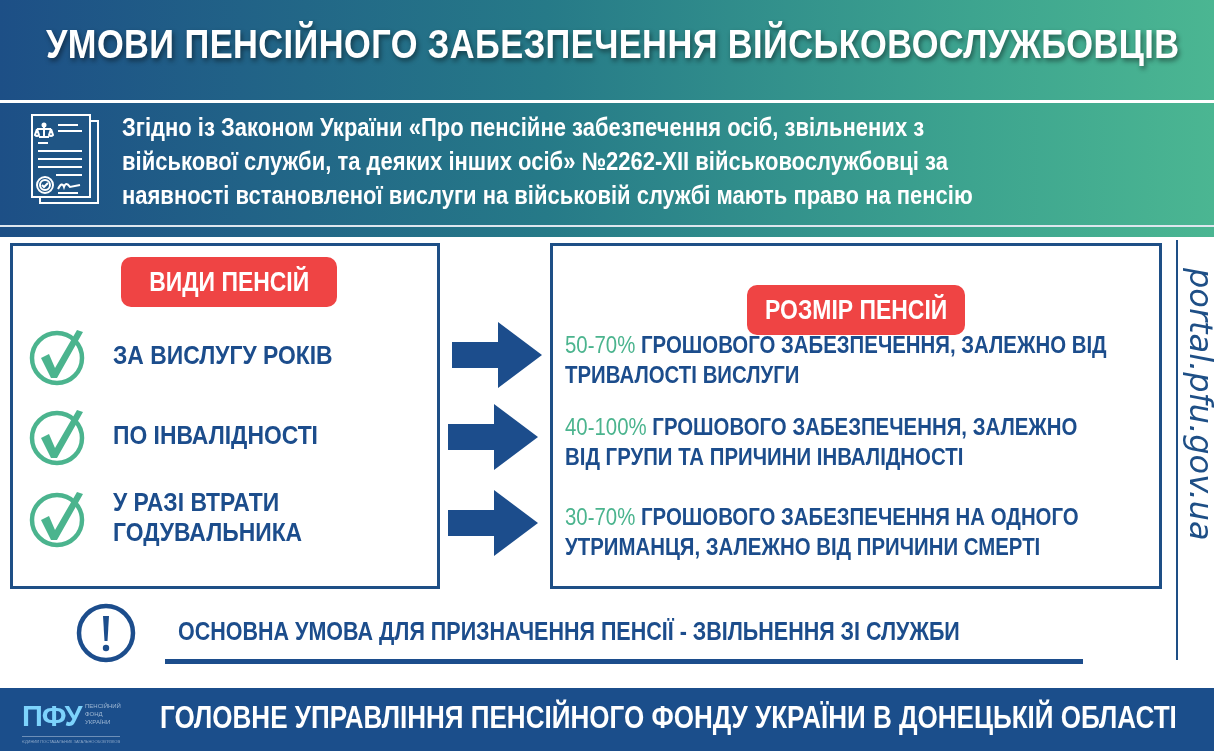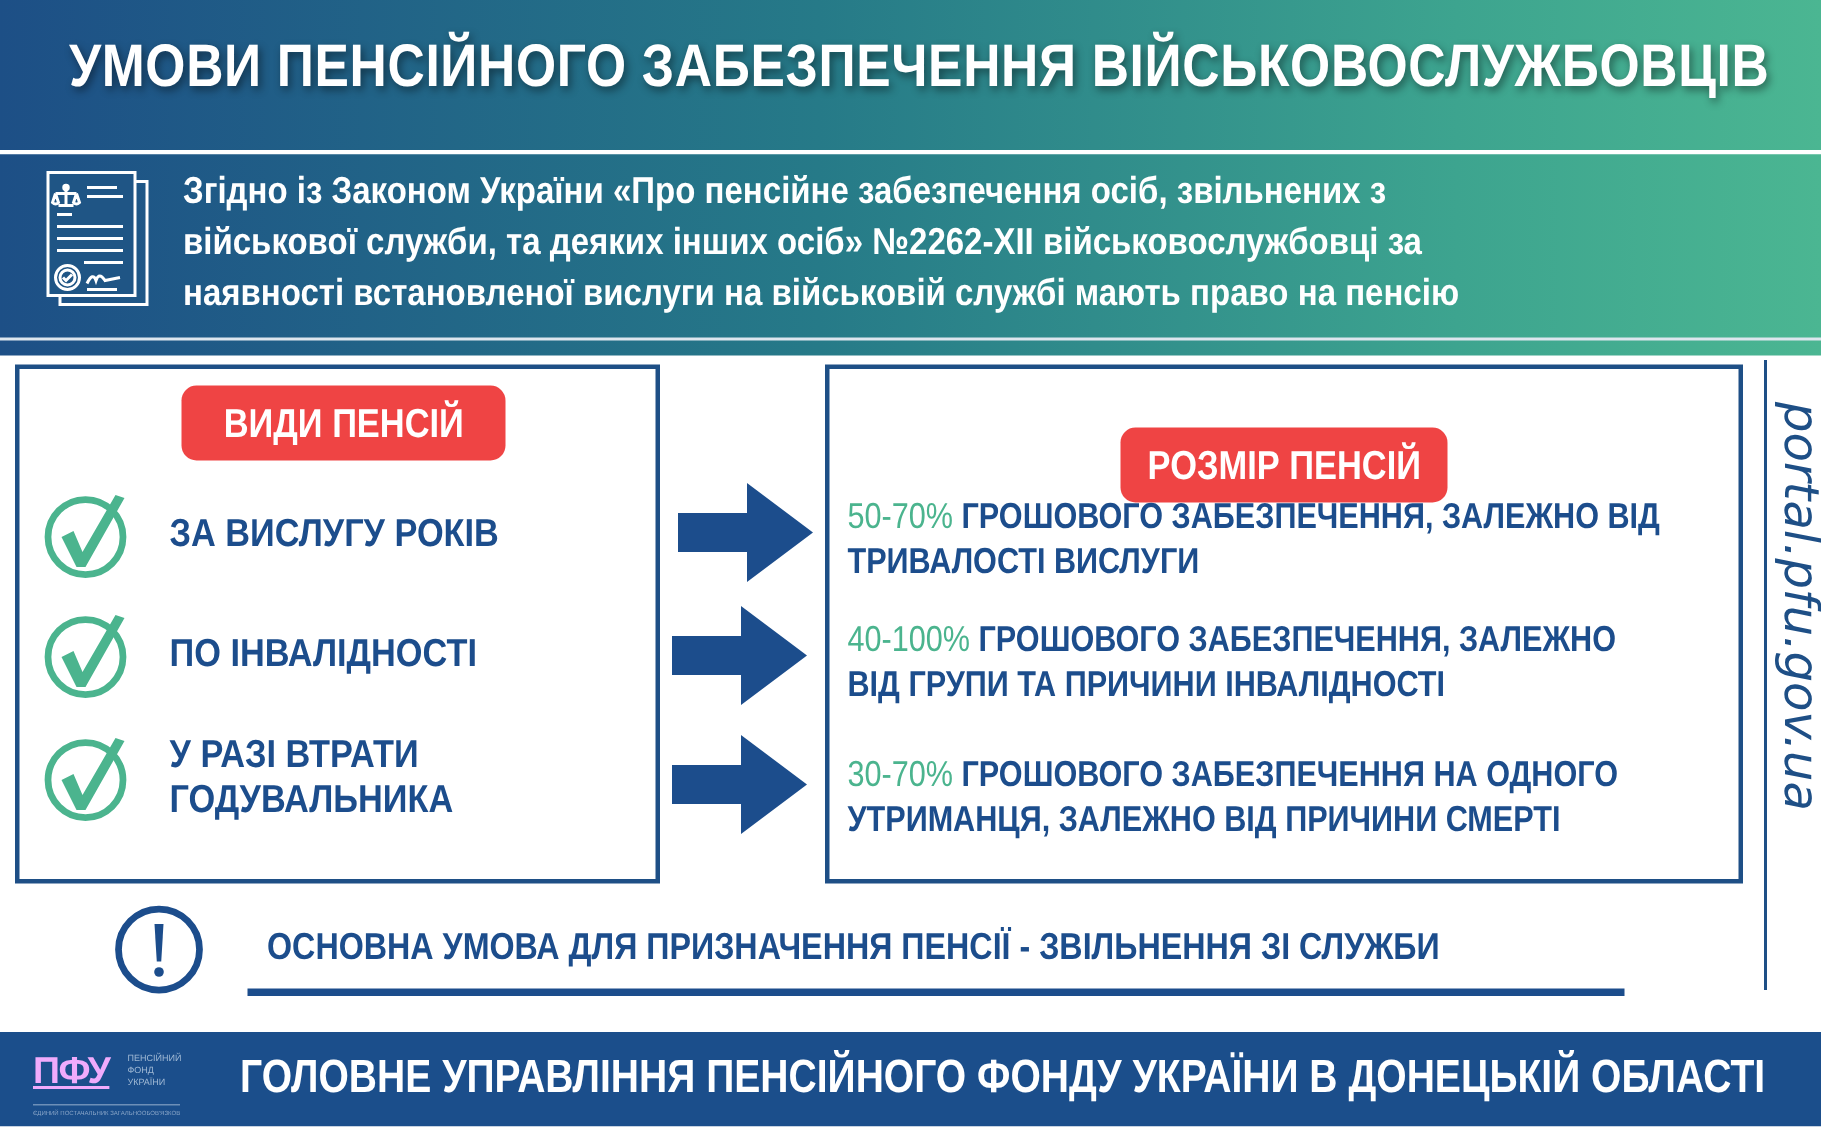--- a/index.html
+++ b/index.html
@@ -68,21 +68,21 @@
 
   .warn-icon { position: absolute; left: 76px; top: 603px; width: 60px; height: 60px; }
   .condition-text {
     position: absolute; left: 178px; top: 617px; color: #1c4d8c; font-weight: bold;
     font-size: 25px; white-space: nowrap; transform: scaleX(0.86); transform-origin: left top;
   }
   .condition-line { position: absolute; left: 165px; top: 659px; width: 918px; height: 5px; background: #1c4d8c; }
 
   .footer { position: absolute; left: 0; top: 688px; width: 1214px; height: 63px; background: #1b4e8b; }
   .footer-logo { position: absolute; left: 22px; top: 12px; width: 110px; height: 44px; }
-  .logo-mark { position: absolute; left: 0; top: 0; color: #f0abfc; font-weight: bold; font-size: 25px; letter-spacing: -1px; text-decoration: underline; }
+  .logo-mark { position: absolute; left: 0; top: 0; color: #7dd3fc; font-weight: bold; font-size: 29px; letter-spacing: -1px; }
   .logo-words { position: absolute; left: 63px; top: 2px; color: #9fb8d4; font-size: 6px; line-height: 8px; }
   .logo-words span { display: block; }
   .logo-rule { position: absolute; left: 0; top: 36px; width: 98px; height: 1px; background: #6d8fb8; }
   .logo-tag { position: absolute; left: 0; top: 39px; width: 98px; color: #8aa6c8; font-size: 4px; white-space: nowrap; overflow: hidden; }
   .footer-title {
     position: absolute; left: 160px; top: 12px; color: #ffffff; font-weight: bold;
     font-size: 31px; white-space: nowrap; transform: scaleX(0.84); transform-origin: left top;
   }
 </style>
 </head>

